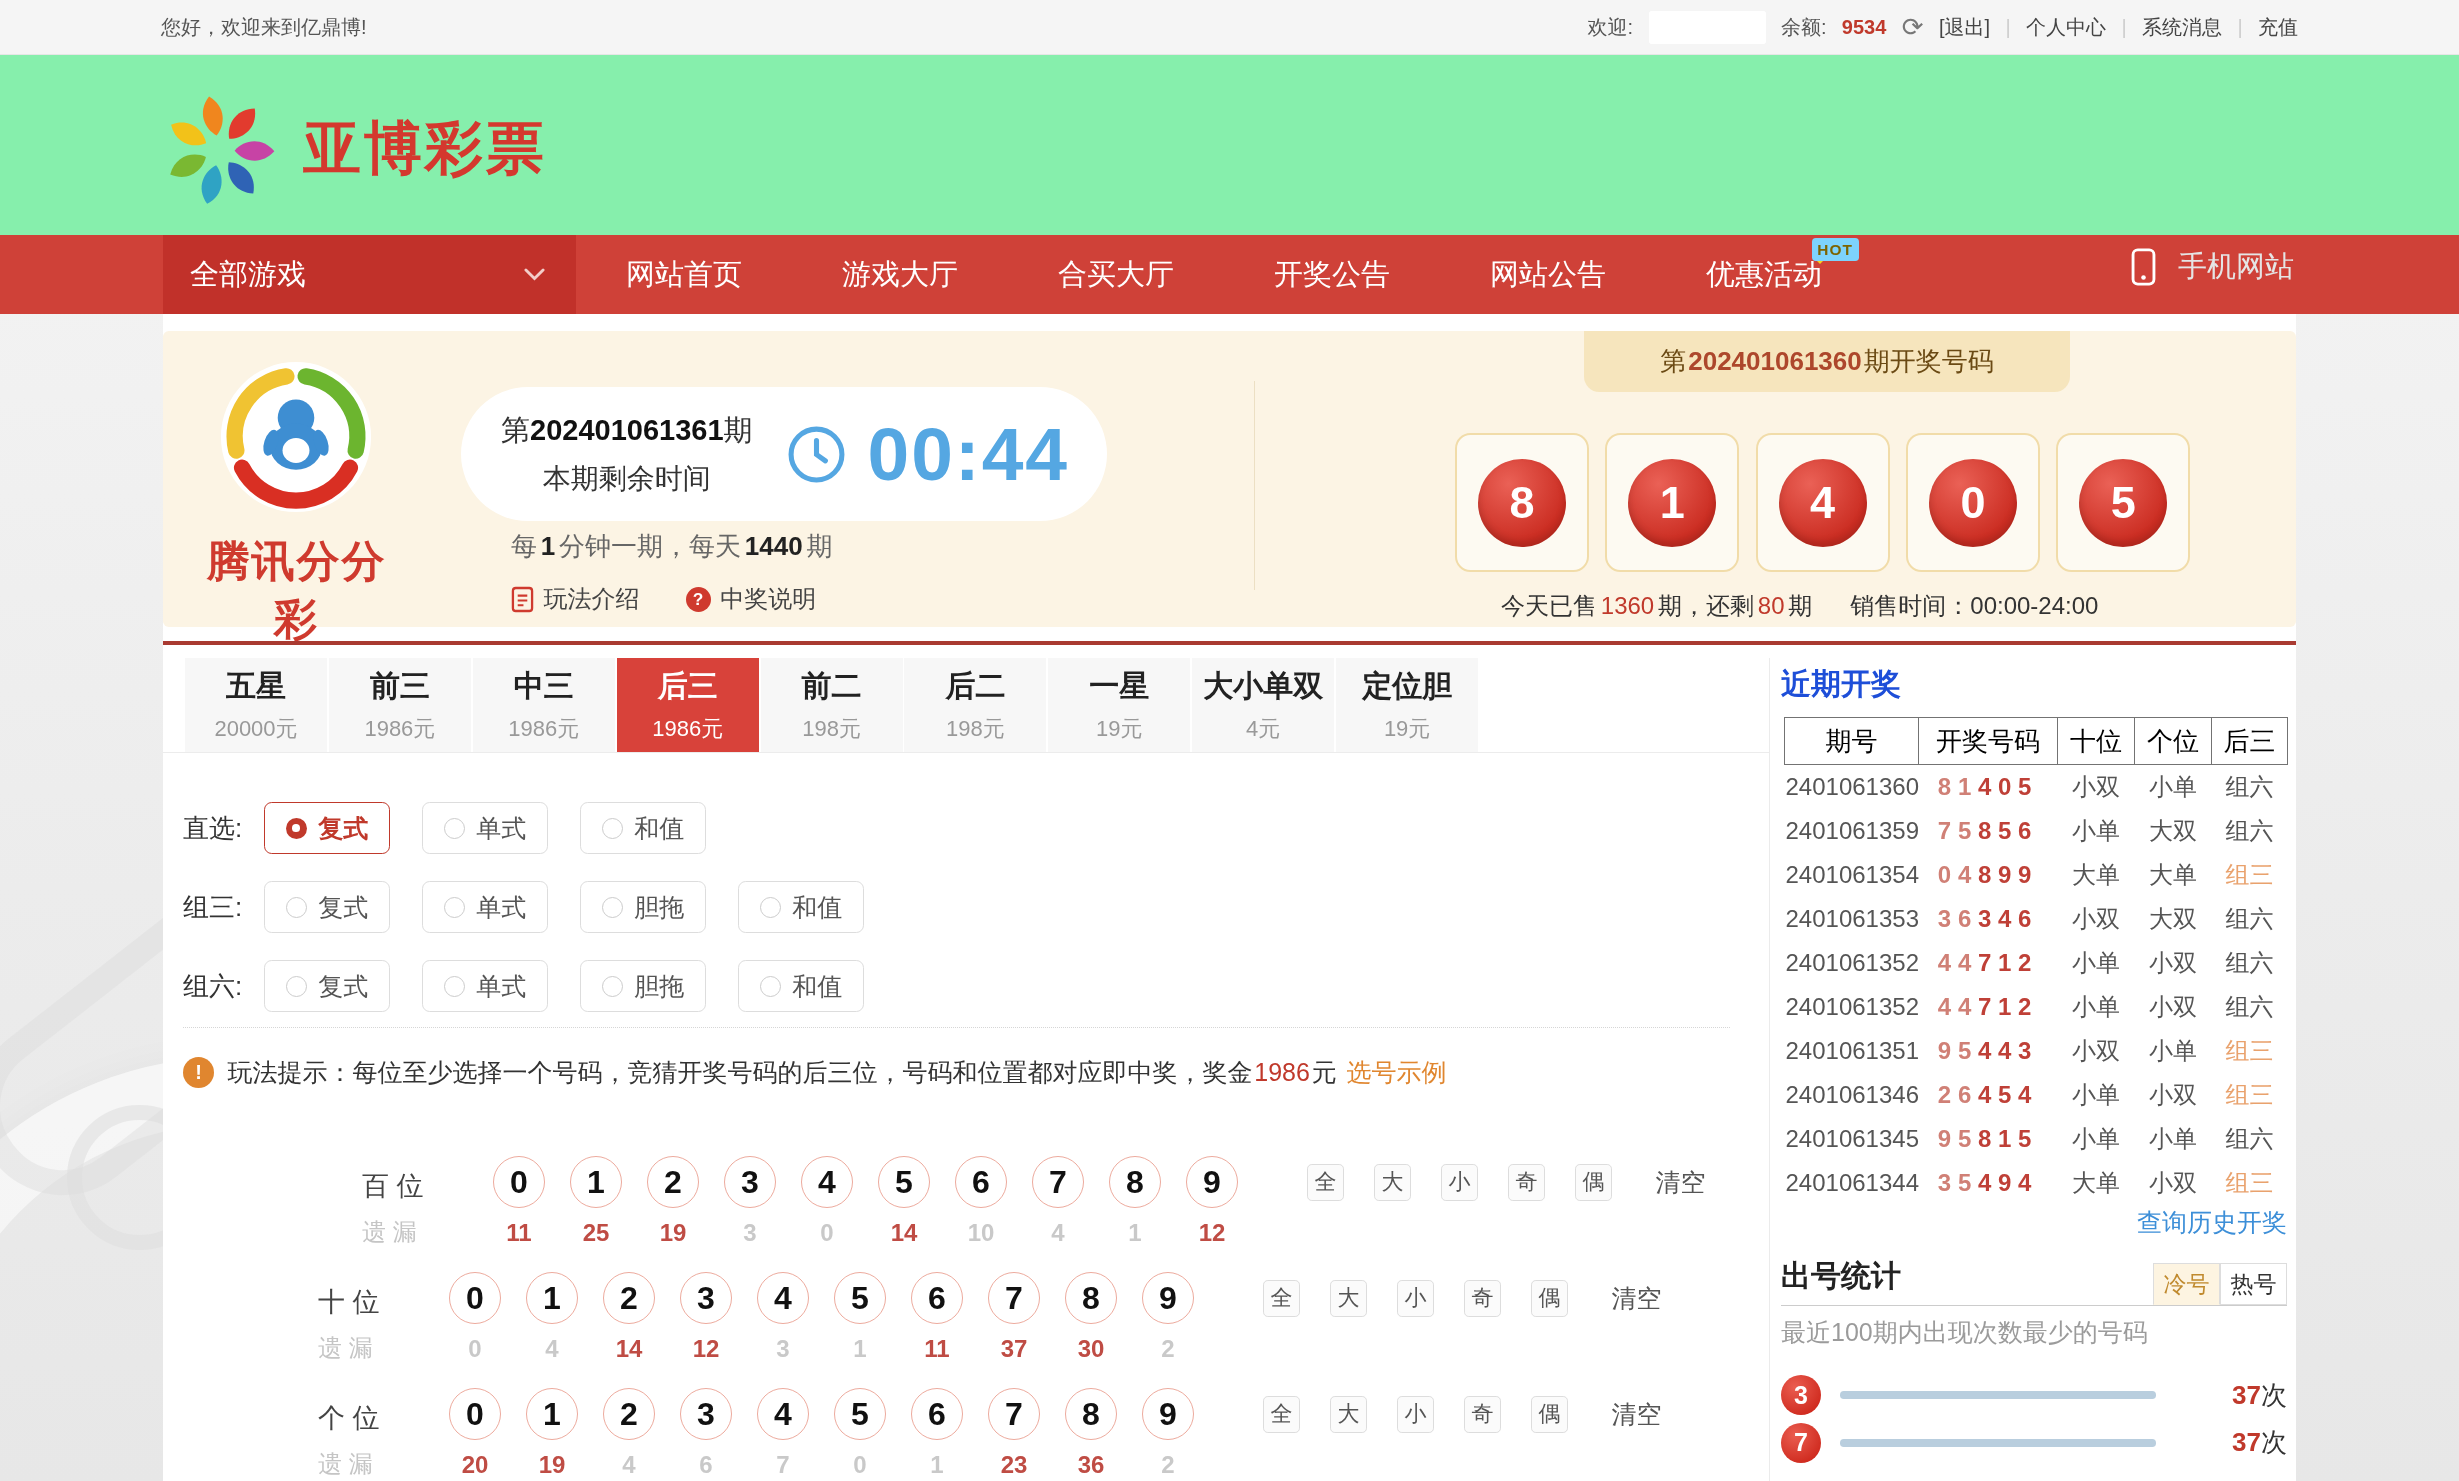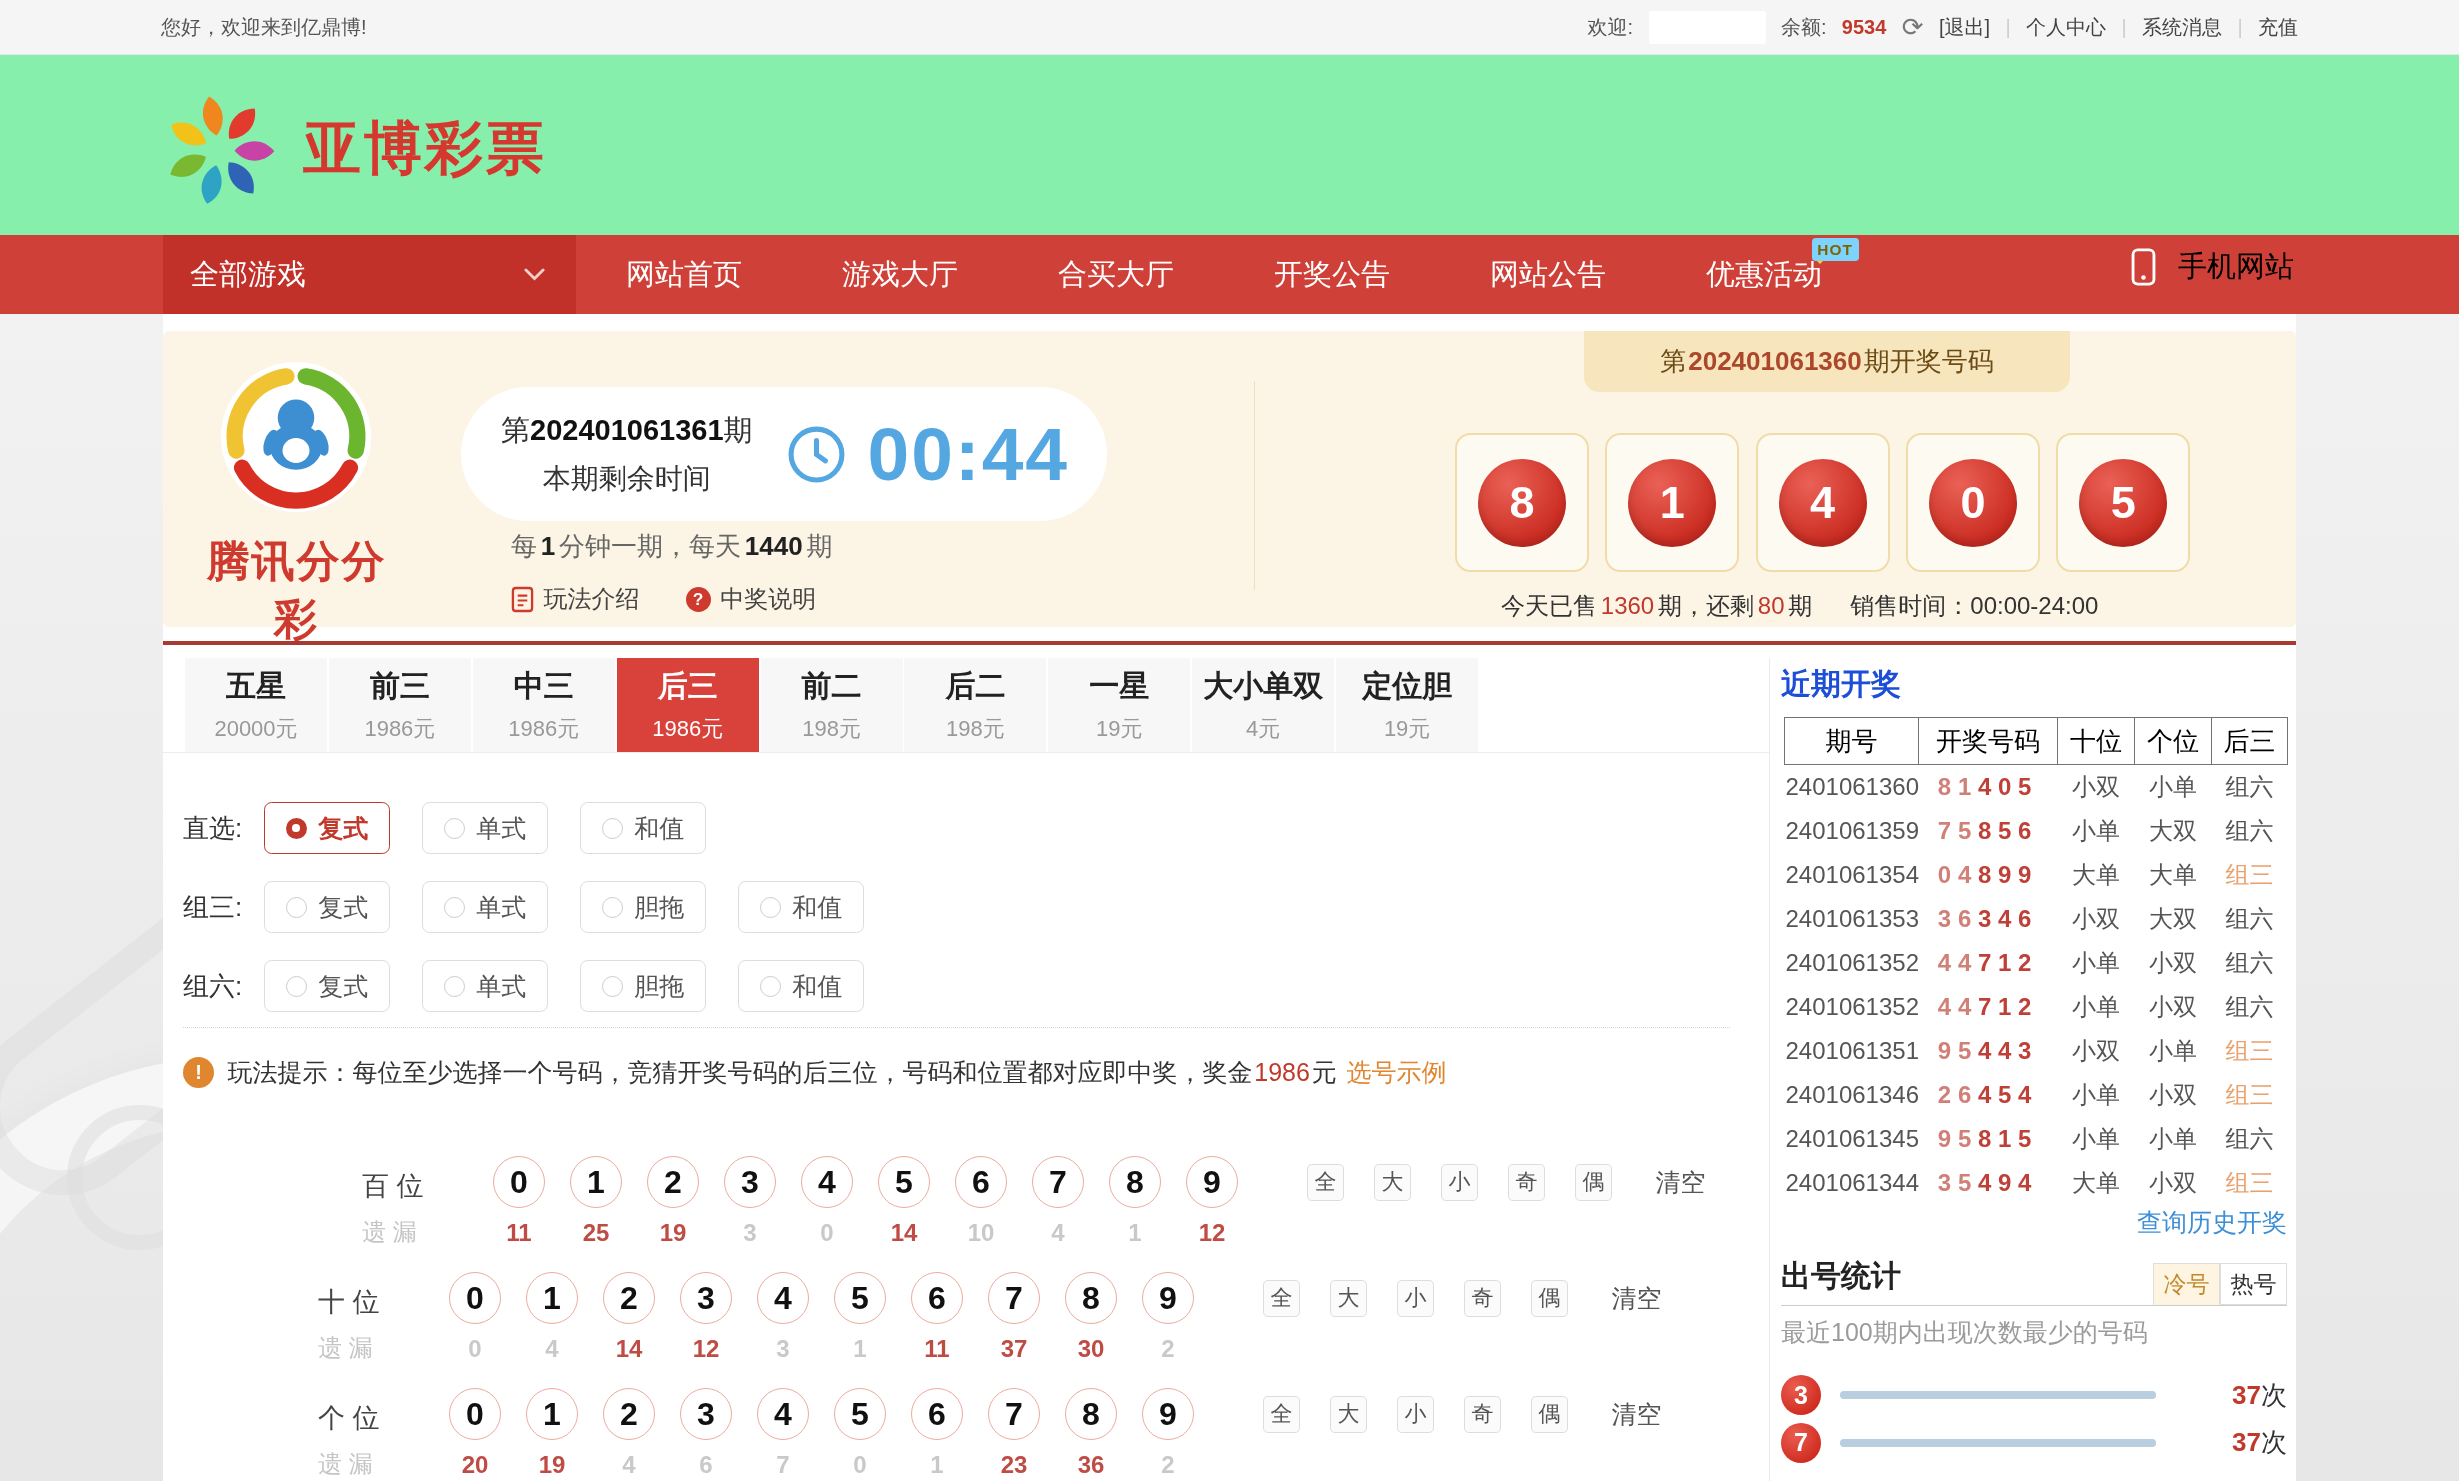--- a/index.html
+++ b/index.html
@@ -29,21 +29,21 @@
   .logo-inner{position:absolute;left:159px;top:33px;display:flex;align-items:center;gap:23px}
   .site-name{font-size:58px;font-weight:700;color:#d4382e;letter-spacing:2.9px}
 
   
   .nav{position:absolute;left:0;top:235px;width:100%;height:79px;background:#cf4138}
   .all-games{position:absolute;left:163px;top:0;width:413px;height:79px;background:#c1312a;box-sizing:border-box;display:flex;align-items:center;justify-content:space-between;padding:0 31px 0 27px;color:#fff;font-size:29px;cursor:pointer}
   .nav-items{position:absolute;left:576px;top:0;height:79px;display:flex}
   .nav-item{width:216px;text-align:center;line-height:79px;font-size:29px;color:#fff;cursor:pointer;position:relative}
   .hot-badge{position:absolute;top:2.9px;right:13.4px;background:#7dd3fc;color:#7d6400;font-size:15.4px;font-weight:700;line-height:1;padding:3.8px 5.8px;border-radius:3.8px;letter-spacing:1px}
   .hot-badge::after{content:"";position:absolute;left:5.8px;bottom:-5.8px;border:3.8px solid transparent;border-top-color:#f7d21e}
-  .nav-mobile{position:absolute;right:165px;top:0;height:63px;display:flex;align-items:center;gap:22px;color:#000000;font-size:29px;cursor:pointer}
+  .nav-mobile{position:absolute;right:165px;top:0;height:63px;display:flex;align-items:center;gap:22px;color:#e5e5e5;font-size:29px;cursor:pointer}
 
   
   .card{position:absolute;left:163px;top:314px;width:2133px;height:1167px;background:#fff}
 
   
   .banner{position:absolute;left:0;top:17.3px;width:2133px;height:296px;background:#fcf4e4;border-radius:5.8px}
   .qq-logo{position:absolute;left:56px;top:29px}
   .game-name{position:absolute;left:23px;top:202px;width:221px;text-align:center;font-size:43px;font-weight:700;color:#cf3a2e;letter-spacing:1.9px}
   .pill{position:absolute;left:298px;top:56px;width:646px;height:134px;background:#fff;border-radius:67px;display:flex;align-items:center;padding-left:40px;box-sizing:border-box}
   .issue-col{display:flex;flex-direction:column;align-items:center}

